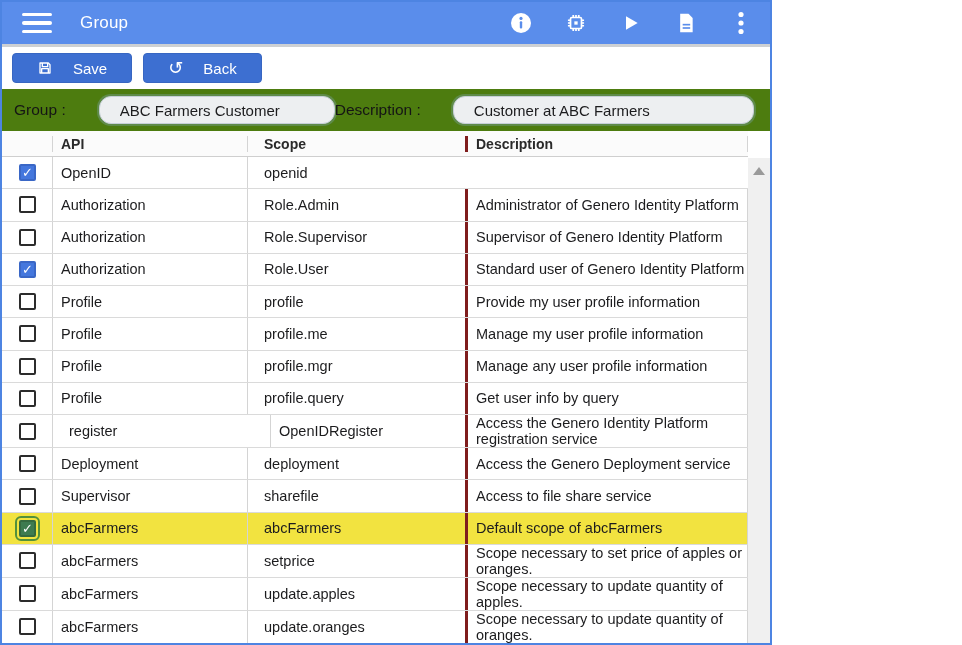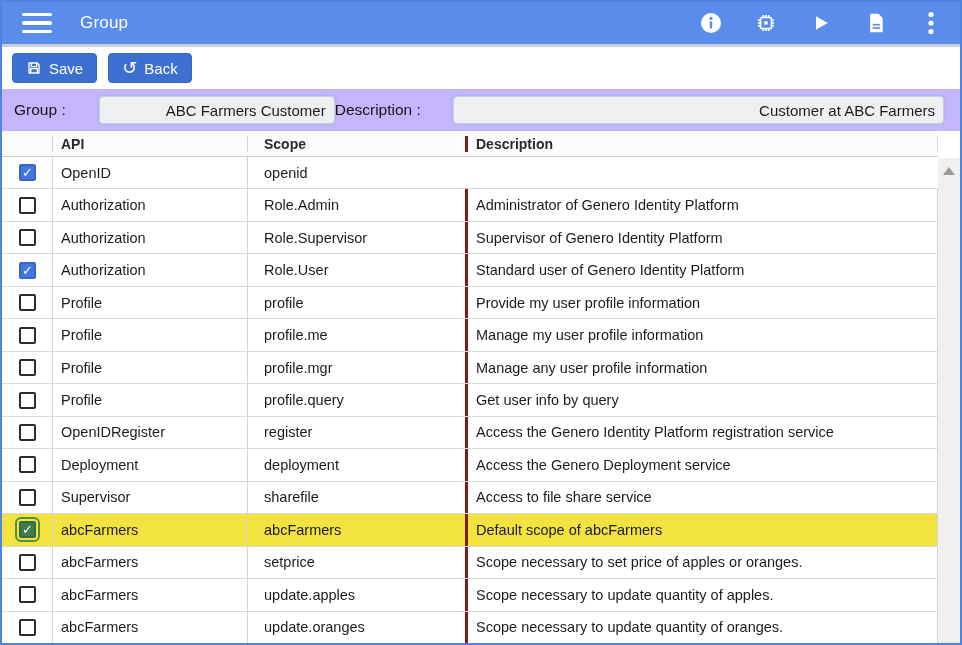--- a/index.html
+++ b/index.html
@@ -1,22 +1,22 @@
 <!DOCTYPE html>
 <html style="--appbar: #5a8deb; --window-border: #4d84e2; --button: #3d6fd1; --checkbox-checked: #4477dd; --checkbox-checked-green: #3e7b50; --row-highlight: #f2e340;"><head>
 <meta charset="utf-8">
 <style>
   * { margin:0; padding:0; box-sizing:border-box; }
   html,body { background:#fff; }
   body { font-family:"Liberation Sans","DejaVu Sans",sans-serif; color:#1c1c1e; }
 
   .window {
-    width:962px; height:645px;
+    width:772px; height:645px;
     border:2px solid var(--window-border,#4d84e2);
-    display:flex; flex-direction:column; overflow:hidden; background:#c4b5fd;
+    display:flex; flex-direction:column; overflow:hidden; background:#4d7c0f;
   }
 
   
   .appbar {
     height:42px; flex:0 0 42px; background:var(--appbar,#5a8deb);
     display:flex; align-items:center; padding:0 18px 0 20px;
   }
   .hamburger { width:30px; height:20px; display:flex; flex-direction:column;
     justify-content:space-between; cursor:pointer; background:none; border:none; }
   .hamburger span { display:block; height:3.4px; width:30px; background:#fff; border-radius:2px; }
@@ -26,32 +26,32 @@
     align-items:center; justify-content:center; cursor:pointer; }
 
   
   .gray-strip { height:3px; flex:0 0 3px; background:#cdd0d3; }
 
   
   .toolbar { height:42px; flex:0 0 42px; background:#fff; display:flex;
     align-items:center; gap:11px; padding:0 10px; }
   .tbtn {
     background:var(--button,#3d6fd1); color:#fff; border:1px solid #3766c2;
-    border-radius:4px; height:30px; padding:0 13px; font-size:15px;
-    font-family:inherit; display:flex; align-items:center; gap:7px; cursor:pointer;
+    border-radius:4px; height:30px; padding:0 24px; font-size:15px;
+    font-family:inherit; display:flex; align-items:center; gap:20px; cursor:pointer;
   }
   .tbtn .undo-glyph { font-size:18px; line-height:1; font-family:"DejaVu Sans",sans-serif; }
 
   
   .formrow { height:42px; flex:0 0 42px; display:flex; align-items:center; padding:0 12px; }
   .flabel { font-size:15.5px; color:#151515; white-space:nowrap; }
   .finput {
-    height:28px; background:#edeff1; border:1px solid #c6cfd8; border-radius:4px;
+    height:28px; background:#edeff1; border:1px solid #c6cfd8; border-radius:12px;
     box-shadow:0 0 0 2px rgba(145,180,225,.28);
-    font-family:inherit; font-size:15px; color:#1c1c1e; padding:0 8px;text-align:right;
+    font-family:inherit; font-size:15px; color:#1c1c1e; padding:0 20px;
   }
   .finput.group { width:236px; margin-left:33px; }
   .flabel.desc { }
   .finput.desc { flex:1; margin-left:32px; margin-right:4px; }
 
   
   .table-area { flex:1; display:flex; overflow:hidden; }
   .grid { flex:1; display:flex; flex-direction:column; overflow:hidden; }
   .thead { height:26px; flex:0 0 26px; background:#fbfbfb; display:flex;
     border-bottom:1px solid #cfcfcf; font-weight:bold; font-size:14px; color:#2a2a2a;
@@ -237,22 +237,22 @@
     </div>
     <div class="cell c-api">Profile</div>
     <div class="cell c-scope">profile.query</div>
     <div class="cell c-desc">Get user info by query</div>
   </div>
 
   <div class="trow">
     <div class="cell c-check">
       <span class="checkbox"></span>
     </div>
+    <div class="cell c-scope">register</div>
     <div class="cell c-api">OpenIDRegister</div>
-    <div class="cell c-scope">register</div>
     <div class="cell c-desc">Access the Genero Identity Platform registration service</div>
   </div>
 
   <div class="trow">
     <div class="cell c-check">
       <span class="checkbox"></span>
     </div>
     <div class="cell c-api">Deployment</div>
     <div class="cell c-scope">deployment</div>
     <div class="cell c-desc">Access the Genero Deployment service</div>

